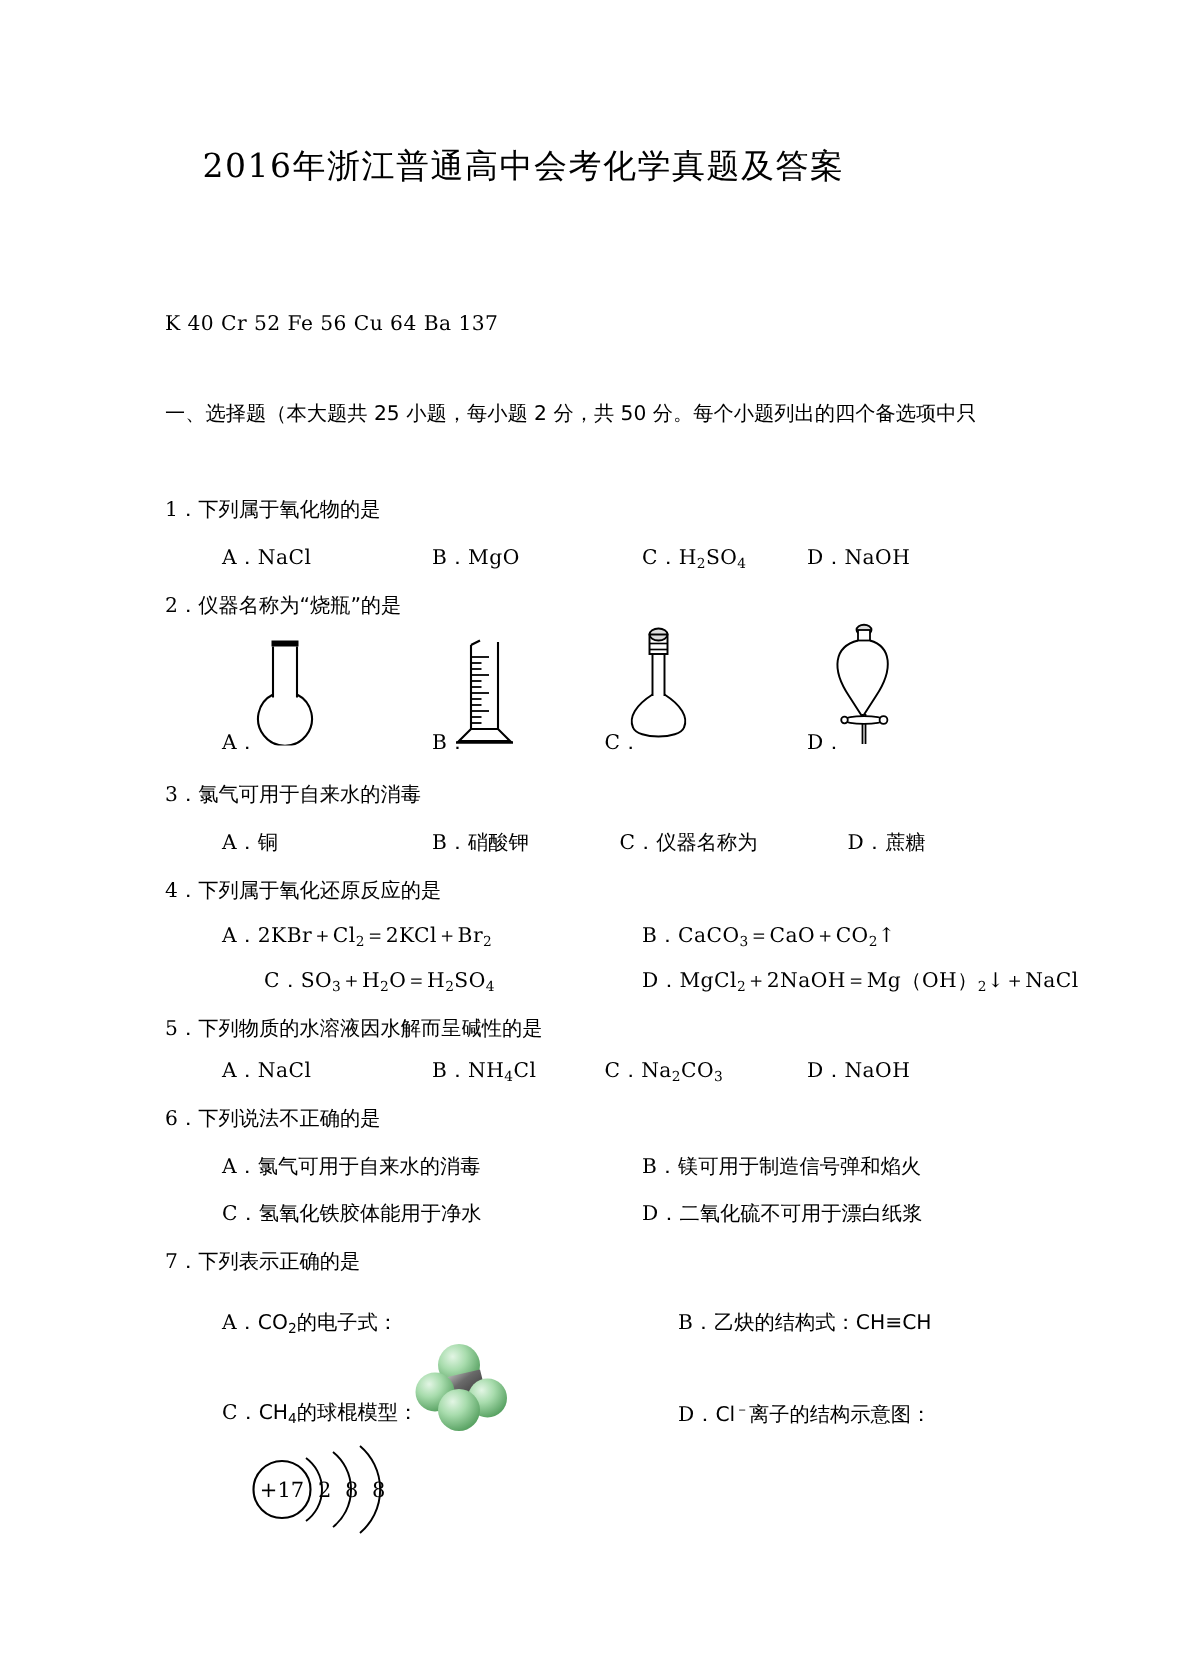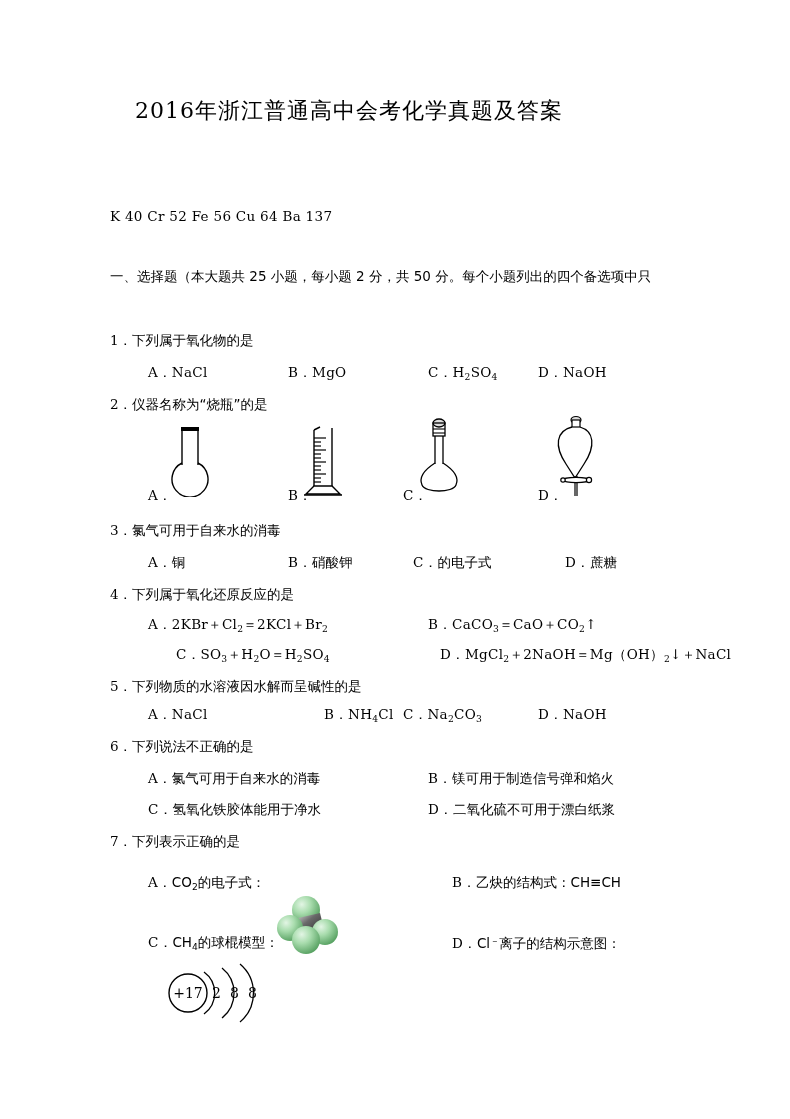--- a/index.html
+++ b/index.html
@@ -174,49 +174,49 @@
   <div class="tx" style="left:110px; top:524px;">
     <span class="qnum">3．</span><span class="cjk">氯气可用于自来水的消毒</span>
   </div>
   <div class="tx" style="left:148px; top:556px;">
     <span class="mono">A．</span><span class="cjk">铜</span>
   </div>
   <div class="tx" style="left:288px; top:556px;">
     <span class="mono">B．</span><span class="cjk">硝酸钾</span>
   </div>
   <div class="tx" style="left:413px; top:556px;">
-    <span class="mono">C．</span><span class="cjk">的电子式</span>
+    <span class="mono">C．</span><span class="cjk">仪器名称为</span>
   </div>
   <div class="tx" style="left:565px; top:556px;">
     <span class="mono">D．</span><span class="cjk">蔗糖</span>
   </div>
 
   <div class="tx" style="left:110px; top:588px;">
     <span class="qnum">4．</span><span class="cjk">下列属于氧化还原反应的是</span>
   </div>
   <div class="tx mono" style="left:148px; top:618px;">
     <span>A．</span><span>2KBr＋Cl<sub>2</sub>＝2KCl＋Br<sub>2</sub></span>
   </div>
   <div class="tx mono" style="left:428px; top:618px;">
     <span>B．</span><span>CaCO<sub>3</sub>＝CaO＋CO<sub>2</sub>↑</span>
   </div>
   <div class="tx mono" style="left:148px; top:648px;margin-left:28px;">
     <span>C．</span><span>SO<sub>3</sub>＋H<sub>2</sub>O＝H<sub>2</sub>SO<sub>4</sub></span>
   </div>
-  <div class="tx mono" style="left:440px; top:648px;text-align:right;">
+  <div class="tx mono" style="left:428px; top:648px;text-align:right;">
     <span>D．</span><span>MgCl<sub>2</sub>＋2NaOH＝Mg（OH）<sub>2</sub>↓＋NaCl</span>
   </div>
 
   <div class="tx" style="left:110px; top:680px;">
     <span class="qnum">5．</span><span class="cjk">下列物质的水溶液因水解而呈碱性的是</span>
   </div>
   <div class="tx mono" style="left:148px; top:708px;">
     <span>A．</span><span>NaCl</span>
   </div>
-  <div class="tx mono" style="left:288px; top:708px;margin-left:36px;">
+  <div class="tx mono" style="left:288px; top:708px;">
     <span>B．</span><span>NH<sub>4</sub>Cl</span>
   </div>
   <div class="tx mono" style="left:403px; top:708px;">
     <span>C．</span><span>Na<sub>2</sub>CO<sub>3</sub></span>
   </div>
   <div class="tx mono" style="left:538px; top:708px;">
     <span>D．</span><span>NaOH</span>
   </div>
 
   <div class="tx" style="left:110px; top:740px;">

